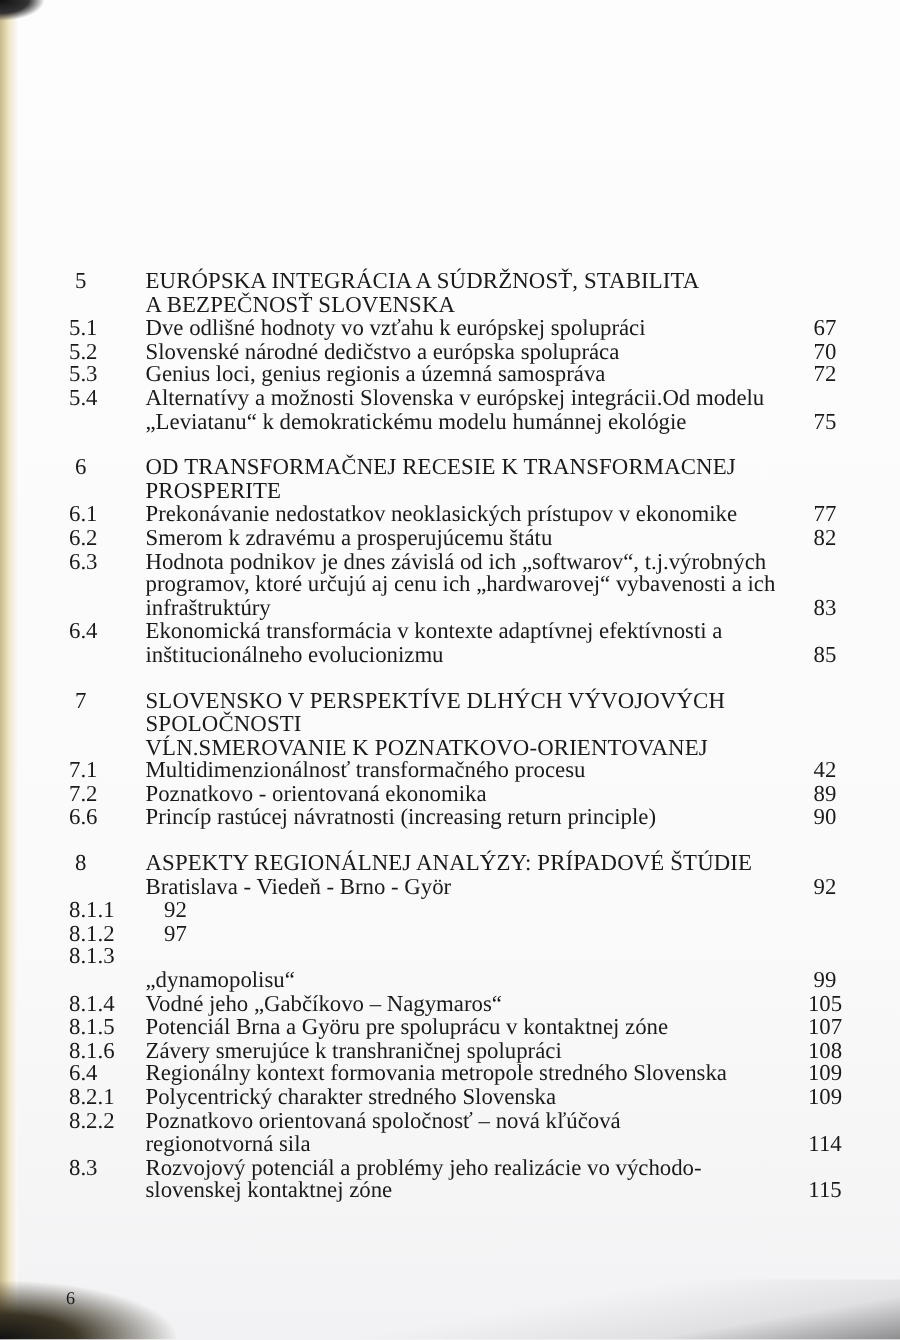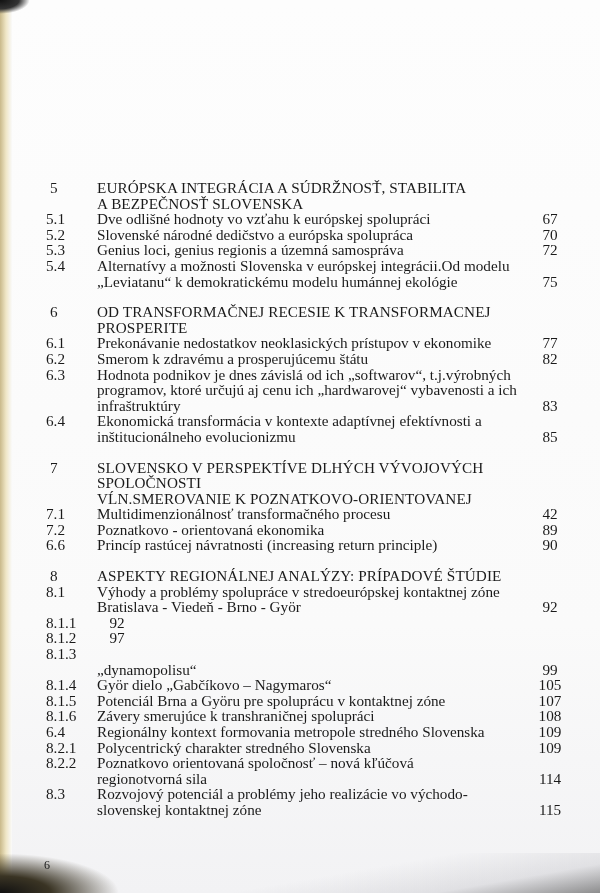--- a/index.html
+++ b/index.html
@@ -163,25 +163,20 @@
           <span class="title">Princíp rastúcej návratnosti (increasing return principle)</span>
           <span class="pg">90</span>
         </div>
       </div>
       <div class="chapter">
         <div class="row">
           <span class="num">8</span>
           <span class="title chapter-title">ASPEKTY REGIONÁLNEJ ANALÝZY: PRÍPADOVÉ ŠTÚDIE</span>
         </div>
         <div class="row sub">
-          <span class="num">8.1</span>
-          <span class="title">Výhody a problémy spolupráce v stredoeurópskej kontaktnej zóne</span>
-          <span class="pg"></span>
-        </div>
-        <div class="row sub">
           <span class="num"></span>
           <span class="title">Bratislava - Viedeň - Brno - Györ</span>
           <span class="pg">92</span>
         </div>
         <div class="row sub">
           <span class="num">8.1.1</span>
           <span class="pg">92</span>
         </div>
         <div class="row sub">
           <span class="num">8.1.2</span>
@@ -191,21 +186,21 @@
           <span class="num">8.1.3</span>
           <span class="pg"></span>
         </div>
         <div class="row sub">
           <span class="num"></span>
           <span class="title">„dynamopolisu“</span>
           <span class="pg">99</span>
         </div>
         <div class="row sub">
           <span class="num">8.1.4</span>
-          <span class="title">Györ dielo „Gabčíkovo – Nagymaros“</span>
+          <span class="title">Vodné jeho „Gabčíkovo – Nagymaros“</span>
           <span class="pg">105</span>
         </div>
         <div class="row sub">
           <span class="num">8.1.5</span>
           <span class="title">Potenciál Brna a Györu pre spoluprácu v kontaktnej zóne</span>
           <span class="pg">107</span>
         </div>
         <div class="row sub">
           <span class="num">8.1.6</span>
           <span class="title">Závery smerujúce k transhraničnej spolupráci</span>

